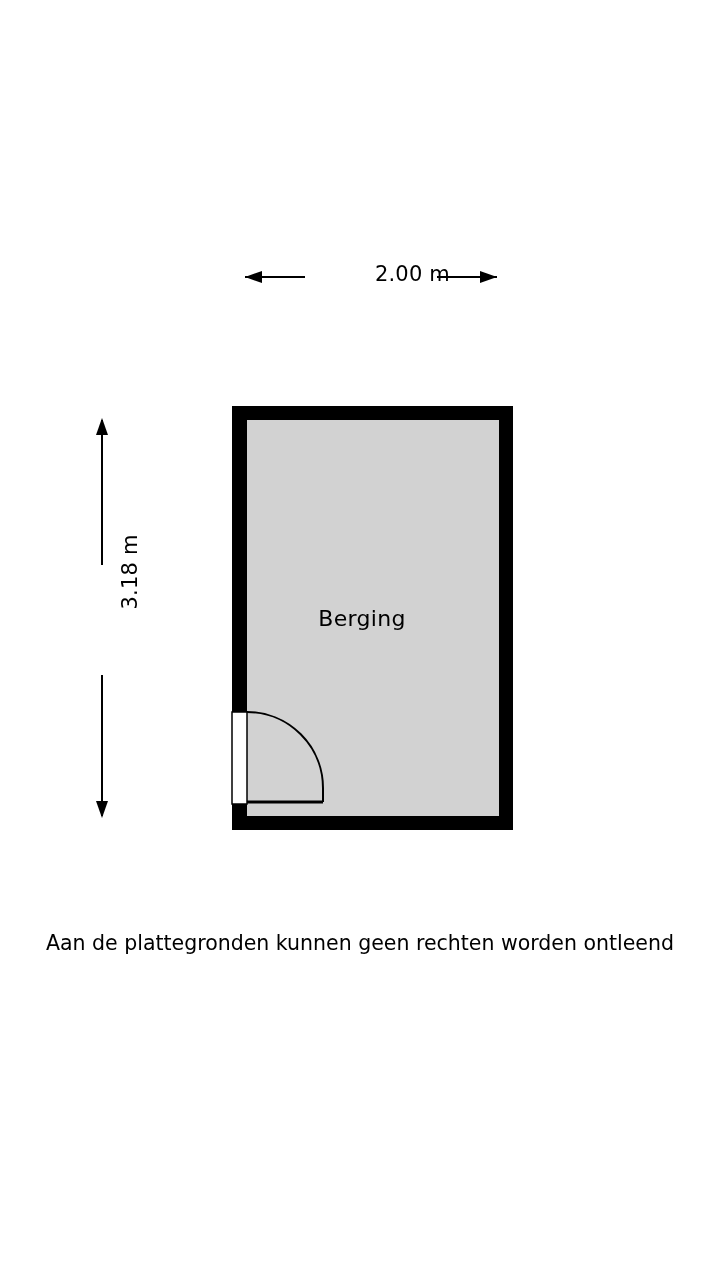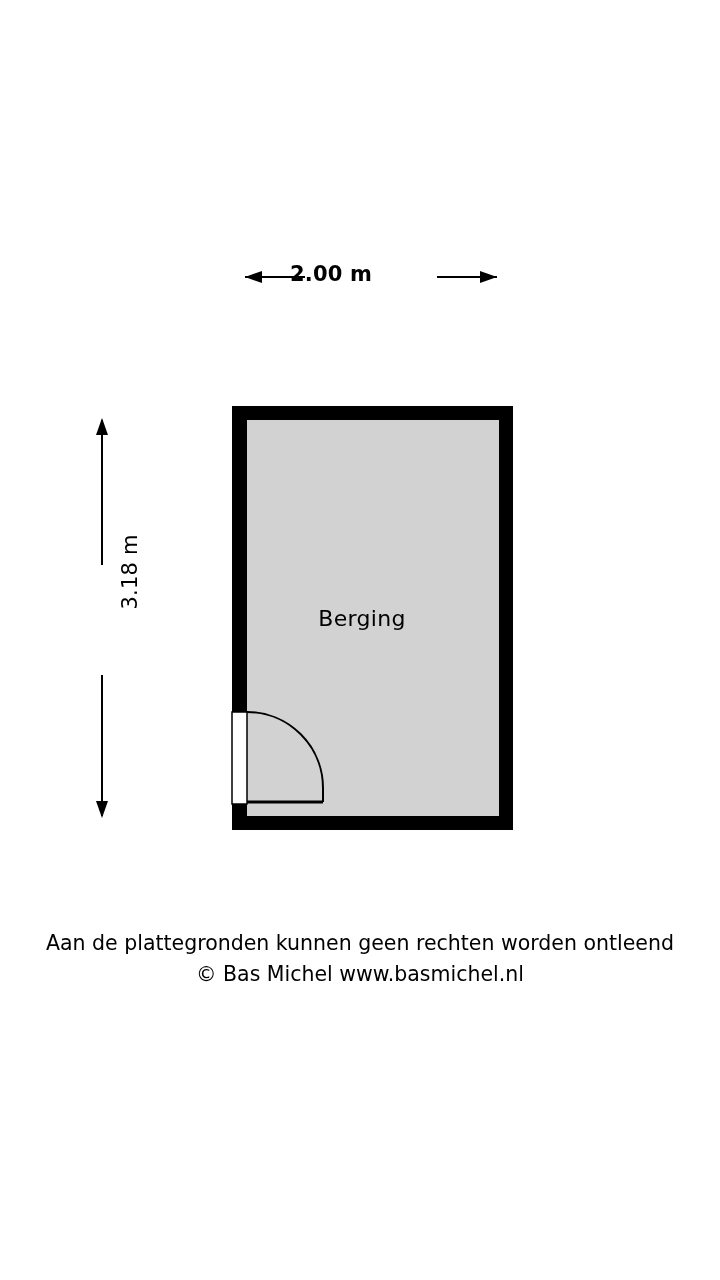--- a/index.html
+++ b/index.html
@@ -23,24 +23,23 @@
     width: 720px;
     height: 1280px;
   }
 
   
   .dim-top-label {
     position: absolute;
     left: 290px;
     top: 262px;
     width: 160px;
-    text-align: left;
+    text-align: right;
     font-size: 21px;
     letter-spacing: 0.2px;
-    font-weight: bold;
   }
 
   
   .dim-left-label {
     position: absolute;
     left: 70px;
     top: 560px;
     width: 120px;
     text-align: center;
     font-size: 21px;
@@ -111,14 +110,13 @@
   </g>
 
 </svg>
 
 <div class="dim-top-label">2.00 m</div>
 <div class="dim-left-label">3.18 m</div>
 <div class="room-label">Berging</div>
 
 <div class="footer">
   <span class="footer-line">Aan de plattegronden kunnen geen rechten worden ontleend</span>
-  <span class="footer-line">© Bas Michel www.basmichel.nl</span>
 </div>
 
 </body></html>

